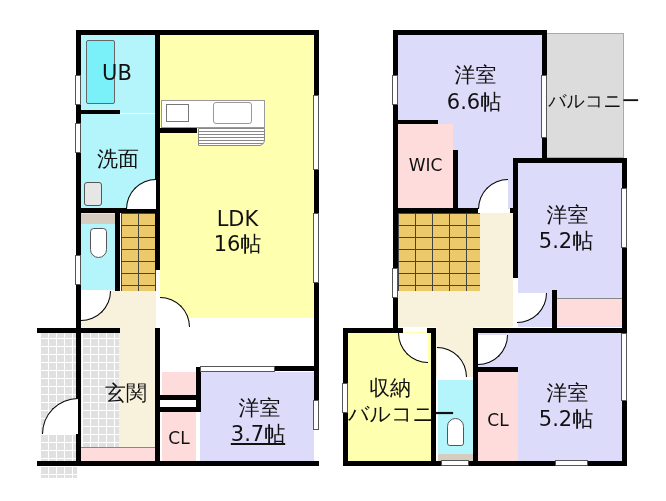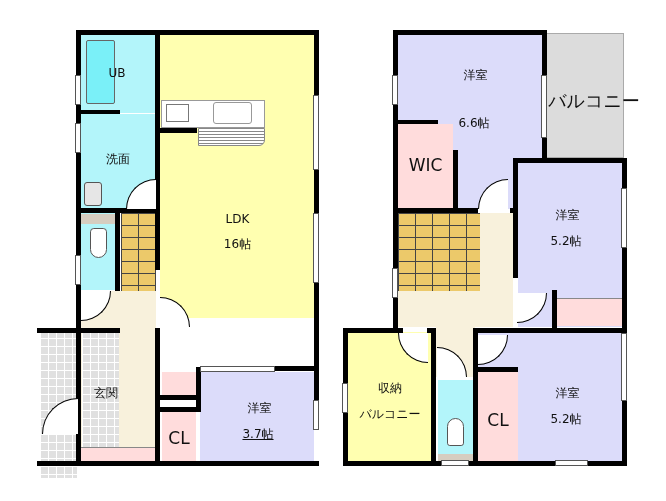--- a/index.html
+++ b/index.html
@@ -1,19 +1,19 @@
 <!DOCTYPE html>
 <html><head>
 <meta charset="utf-8">
 <style>
   html,body{margin:0;padding:0;background:#fff;}
   body{width:666px;height:501px;position:relative;overflow:hidden;font-family:"DejaVu Sans","Liberation Sans",sans-serif;}
   .abs{position:absolute;box-sizing:border-box;}
   .wall{position:absolute;background:#000;}
-  .lbl{position:absolute;text-align:center;color:#111;font-size:12px;line-height:23px;white-space:nowrap;}
+  .lbl{position:absolute;text-align:center;color:#111;font-size:21px;line-height:23px;white-space:nowrap;}
   .win{position:absolute;background:#fff;border:1px solid #555;box-sizing:border-box;}
   .tile{background-color:#e0e0e0;background-image:linear-gradient(#fff 1px,transparent 1px),linear-gradient(90deg,#fff 1px,transparent 1px);background-size:8px 8px;}
   .stairs{background-color:#ecc96a;background-image:linear-gradient(#444 1px,transparent 1px),linear-gradient(90deg,#444 1px,transparent 1px);background-size:17px 12px;}
   .door{position:absolute;border:1px solid #000;background:#fff;box-sizing:border-box;}
 </style>
 </head>
 <body>
 
 <div>
 
@@ -69,21 +69,21 @@
 
   <div class="door" style="left:126px;top:179px;width:30px;height:30px;border-radius:30px 0 0 0;border-right:none;border-bottom:none;"></div>
   <div class="door" style="left:81px;top:291px;width:30px;height:30px;border-radius:0 0 30px 0;border-left:none;border-top:none;"></div>
   <div class="door" style="left:160px;top:297px;width:30px;height:30px;border-radius:0 30px 0 0;border-left:none;border-bottom:none;"></div>
   <div class="door" style="left:42px;top:398px;width:36px;height:36px;border-radius:36px 0 0 0;border-right:none;border-bottom:none;"></div>
 
   <div class="lbl" style="left:92px;top:62px;width:50px;">UB</div>
   <div class="lbl" style="left:88px;top:148px;width:60px;">洗面</div>
   <div class="lbl" style="left:200px;top:208px;width:75px;">LDK</div>
   <div class="lbl" style="left:200px;top:233px;width:75px;">16帖</div>
-  <div class="lbl" style="left:76px;top:382px;width:60px;text-align:center;">玄関</div>
+  <div class="lbl" style="left:96px;top:382px;width:60px;text-align:center;">玄関</div>
   <div class="lbl" style="left:222px;top:397px;width:75px;">洋室</div>
   <div class="lbl" style="left:218px;top:423px;width:80px;text-decoration:underline;">3.7帖</div>
   <div class="lbl" style="left:160px;top:427px;width:38px;font-size:17px;">CL</div>
 </div>
 
 <div>
 
   <div class="abs" style="left:398px;top:35px;width:144px;height:174px;background:#dcdcfa;"></div>
   <div class="abs" style="left:546px;top:33px;width:78px;height:125px;background:#dcdcdc;border:1px solid #aaa;"></div>
   <div class="abs" style="left:398px;top:124px;width:55px;height:85px;background:#ffdcdc;"></div>
@@ -132,21 +132,21 @@
   <div class="win" style="left:441px;top:460px;width:28px;height:6px;"></div>
   <div class="win" style="left:555px;top:460px;width:33px;height:6px;"></div>
 
   <div class="door" style="left:478px;top:179px;width:30px;height:30px;border-radius:30px 0 0 0;border-right:none;border-bottom:none;"></div>
   <div class="door" style="left:517px;top:293px;width:30px;height:30px;border-radius:0 0 30px 0;border-left:none;border-top:none;"></div>
   <div class="door" style="left:398px;top:333px;width:30px;height:30px;border-radius:0 0 0 30px;border-right:none;border-top:none;"></div>
   <div class="door" style="left:437px;top:347px;width:30px;height:30px;border-radius:0 30px 0 0;border-left:none;border-bottom:none;"></div>
   <div class="door" style="left:478px;top:335px;width:30px;height:30px;border-radius:0 0 30px 0;border-left:none;border-top:none;"></div>
 
   <div class="lbl" style="left:438px;top:64px;width:75px;">洋室</div>
-  <div class="lbl" style="left:434px;top:91px;width:80px;margin-top:21px;">6.6帖</div>
+  <div class="lbl" style="left:434px;top:91px;width:80px;">6.6帖</div>
   <div class="lbl" style="left:548px;top:89px;width:92px;font-size:18px;">バルコニー</div>
   <div class="lbl" style="left:398px;top:154px;width:55px;font-size:17px;">WIC</div>
   <div class="lbl" style="left:530px;top:204px;width:75px;">洋室</div>
   <div class="lbl" style="left:526px;top:230px;width:80px;">5.2帖</div>
   <div class="lbl" style="left:348px;top:377px;width:84px;">収納</div>
   <div class="lbl" style="left:348px;top:403px;width:84px;">バルコニー</div>
   <div class="lbl" style="left:478px;top:409px;width:40px;font-size:17px;">CL</div>
   <div class="lbl" style="left:530px;top:382px;width:75px;">洋室</div>
   <div class="lbl" style="left:526px;top:408px;width:80px;">5.2帖</div>
 </div>

